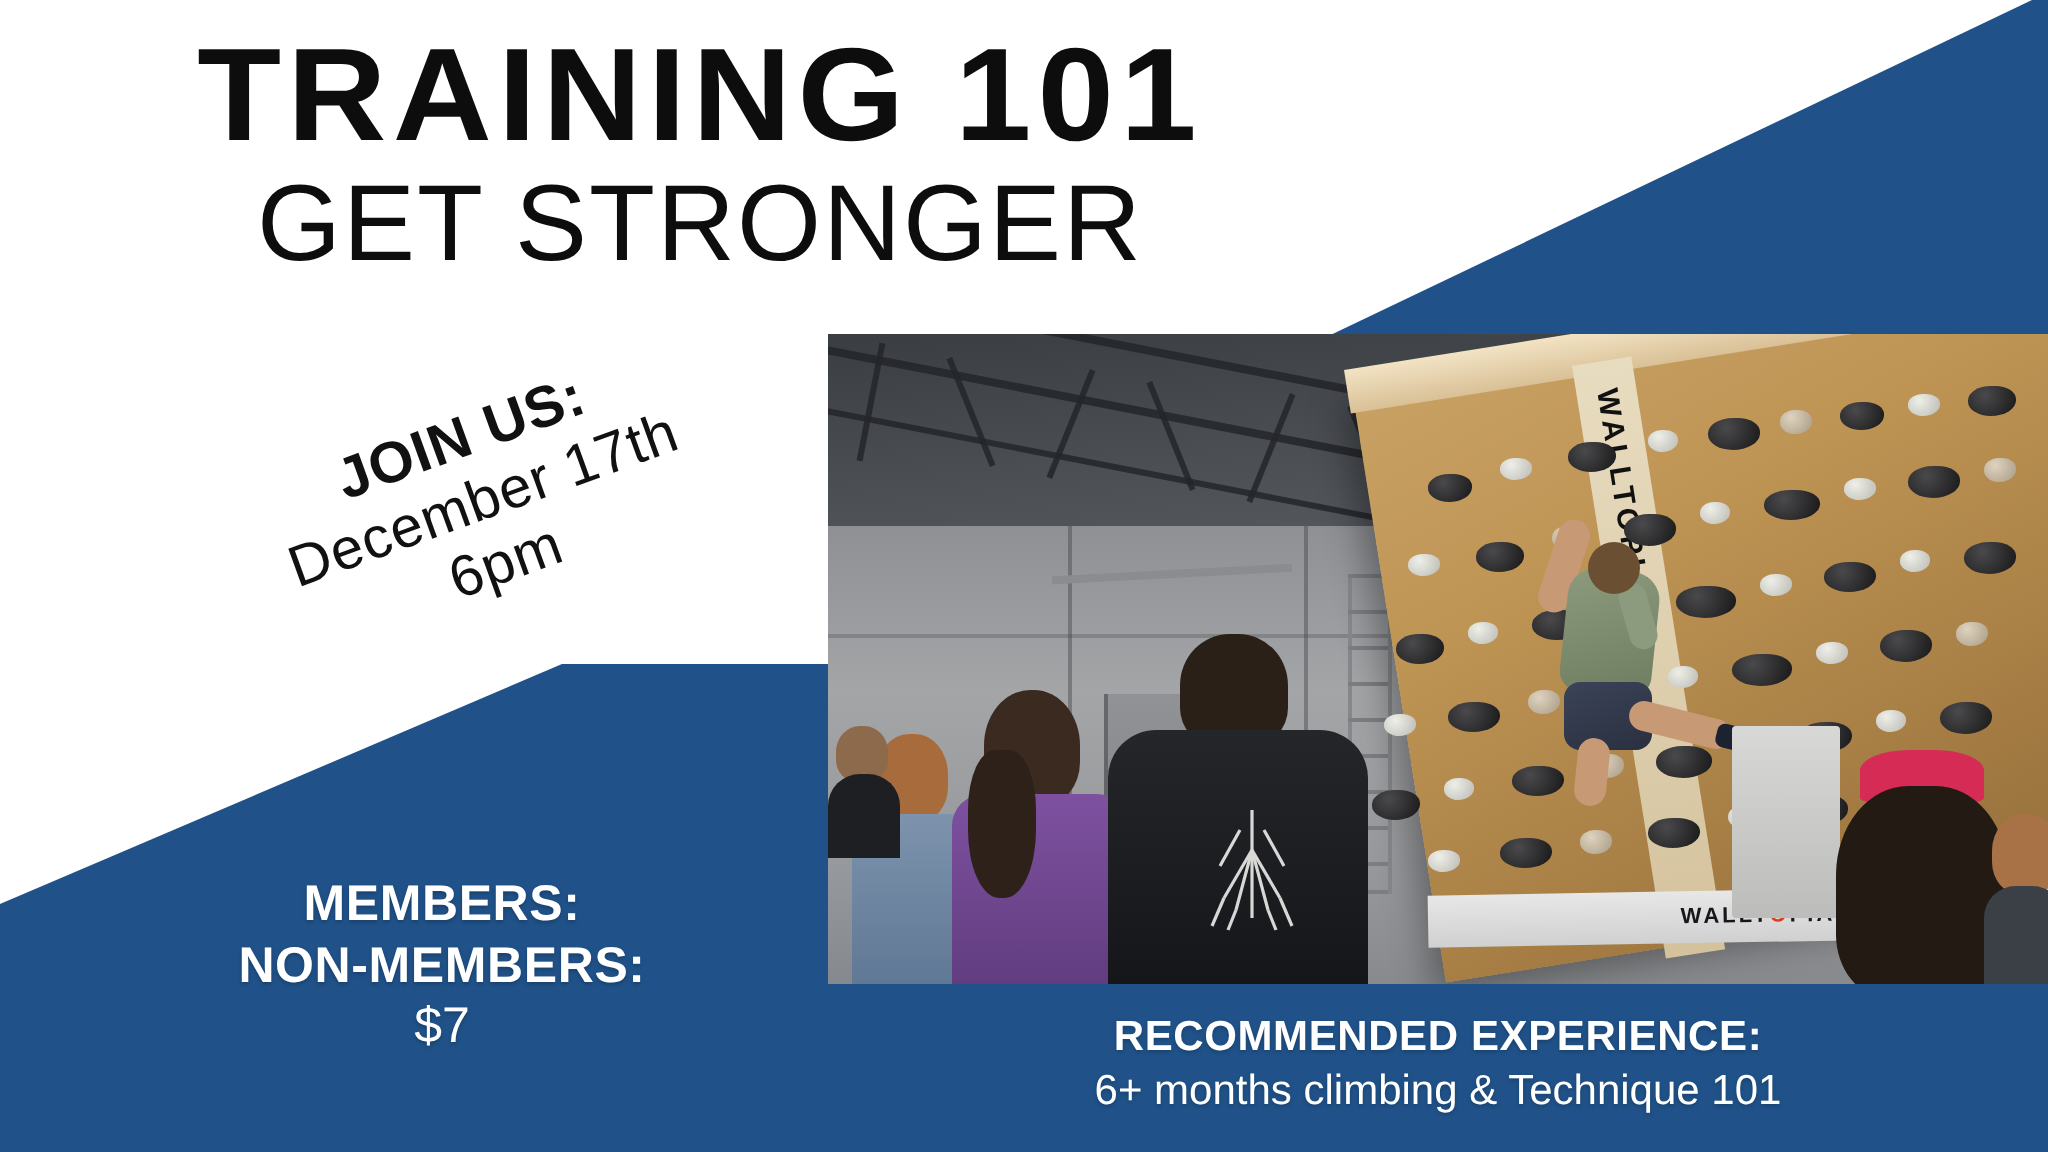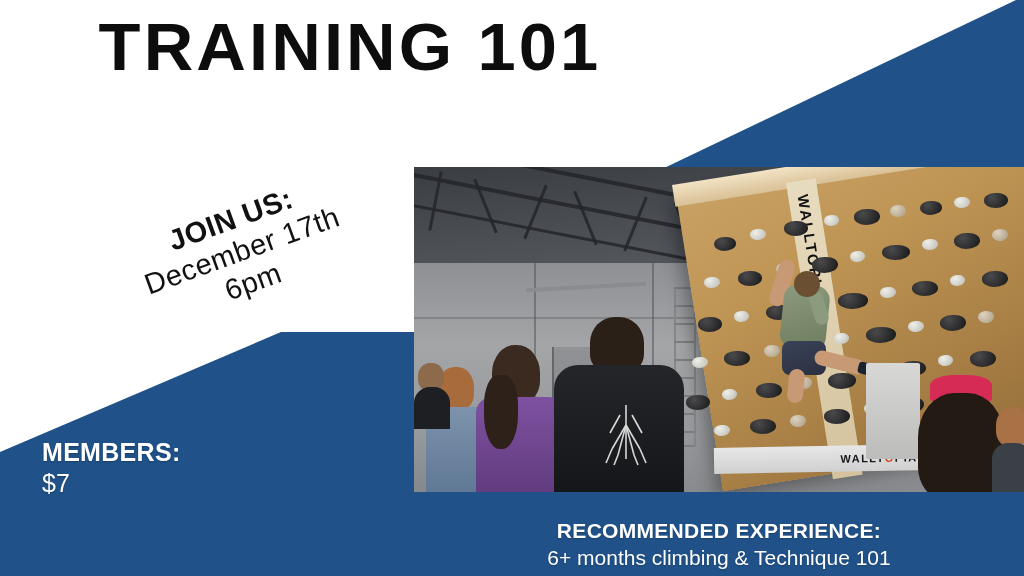--- a/index.html
+++ b/index.html
@@ -68,33 +68,32 @@
     font-size:29px;font-weight:400;letter-spacing:0.5px;line-height:1.15;
     display:block;
   }
   .joinus .ju-time{
     font-size:29px;font-weight:400;letter-spacing:0.5px;line-height:1.15;
     display:block;
   }
 
   
   .pricing{
-    position:absolute;left:42px;top:437px;width:320px;
-    text-align:left;color:#ffffff;z-index:6;
+    position:absolute;left:61px;top:437px;width:320px;
+    text-align:center;color:#ffffff;z-index:6;
     text-shadow:0 1px 2px rgba(0,0,0,0.25);
   }
   .pricing .p-strong{font-size:25px;font-weight:bold;line-height:1.22;display:block;letter-spacing:0.3px;}
   .pricing .p-light{font-size:25px;font-weight:400;line-height:1.22;display:block;}
 
   
   .recommend{
     position:absolute;left:414px;top:506px;width:610px;
     text-align:center;color:#ffffff;z-index:6;
     text-shadow:0 1px 2px rgba(0,0,0,0.22);
-    margin-top:12px;
   }
   .recommend .r-strong{font-size:21px;font-weight:bold;line-height:1.28;display:block;letter-spacing:0.3px;}
   .recommend .r-light{font-size:21px;font-weight:400;line-height:1.28;display:block;text-align:center;}
 
   
   .photo{
     position:absolute;left:414px;top:167px;
     width:610px;height:325px;
     overflow:hidden;z-index:4;
     background:#6d7075;
@@ -396,30 +395,32 @@
       <div class="s-head" style="left:4px;top:0px;width:26px;height:28px;background:#8e6a4c;"></div>
       <div class="s-body" style="left:0px;top:24px;width:36px;height:42px;background:#1d1f22;"></div>
     </div>
   </div>
 
   <div class="blue-top-right"></div>
   <div class="blue-bottom-left"></div>
 
   <div class="title-block">
     <h1 class="title">TRAINING 101</h1>
+    <h2 class="subtitle">GET STRONGER</h2>
   </div>
 
   <div class="joinus">
     <span class="ju-label">JOIN US:</span>
     <span class="ju-date">December 17th</span>
     <span class="ju-time">6pm</span>
   </div>
 
   <div class="pricing">
     <span class="p-strong">MEMBERS:</span>
+    <span class="p-strong">NON-MEMBERS:</span>
     <span class="p-light">$7</span>
   </div>
 
   <div class="recommend">
     <span class="r-strong">RECOMMENDED EXPERIENCE:</span>
     <span class="r-light">6+ months climbing &amp; Technique 101</span>
   </div>
 
 </div>
 

